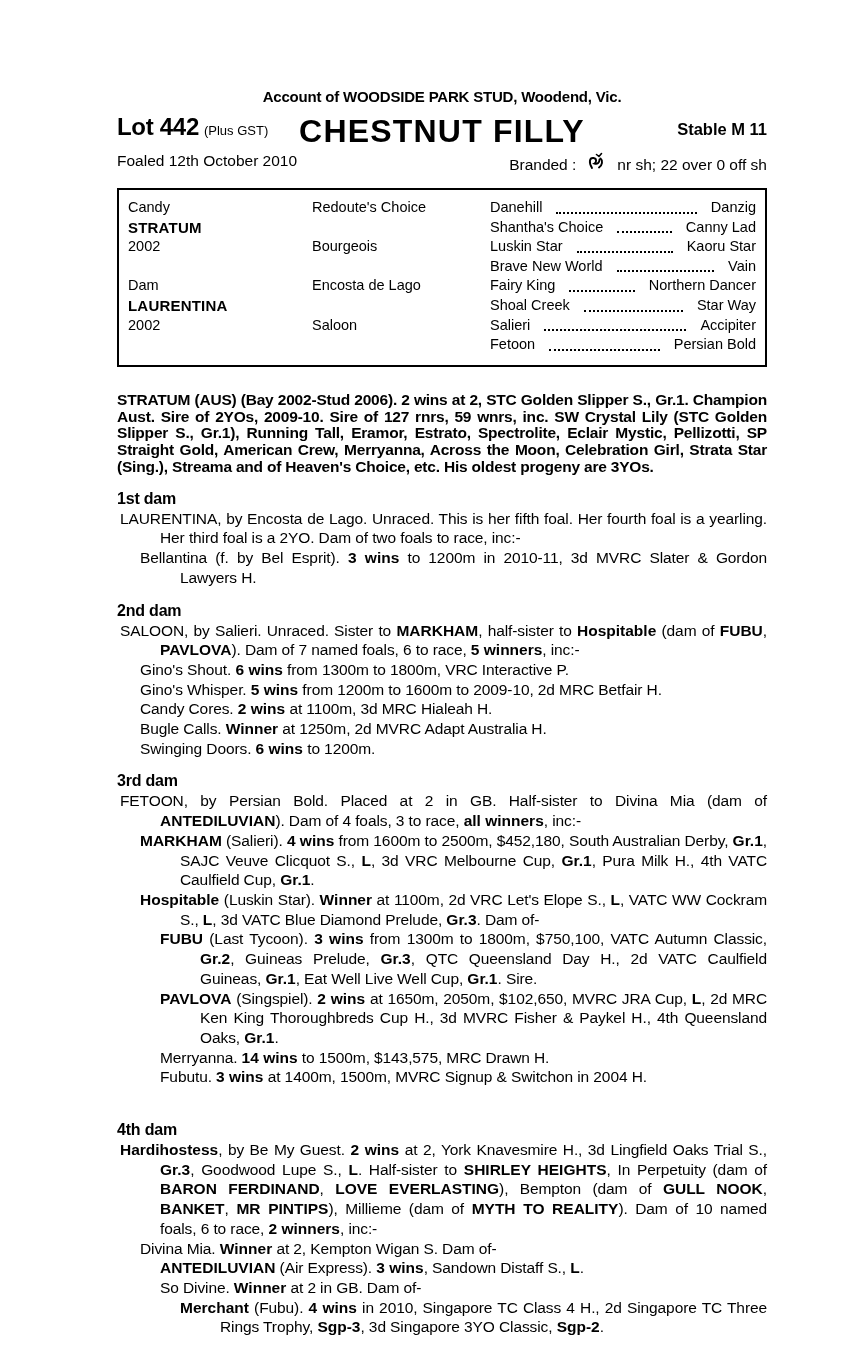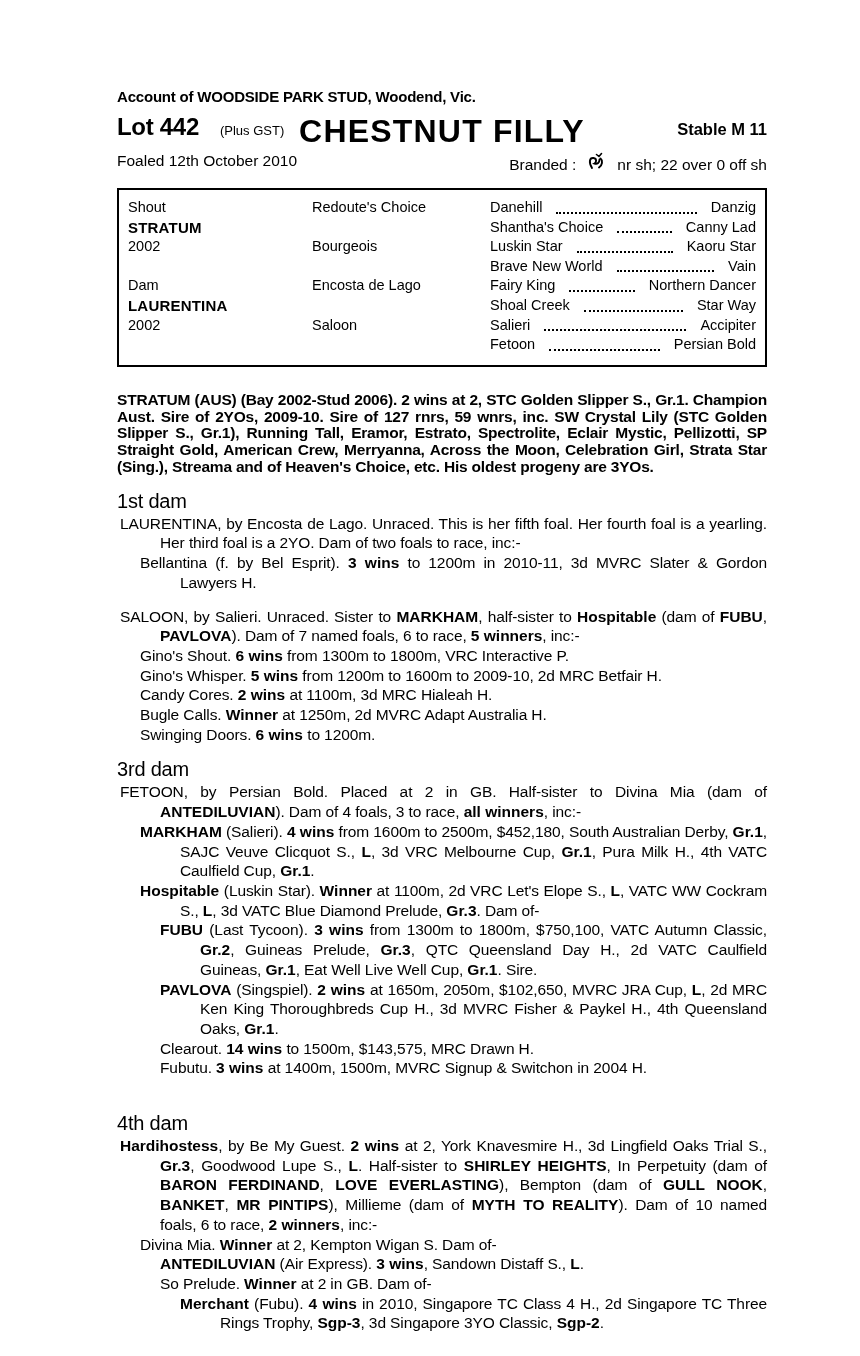--- a/index.html
+++ b/index.html
@@ -1,37 +1,37 @@
 <!DOCTYPE html>
 <html><head>
 <meta charset="utf-8">
 <style>
   html,body{margin:0;padding:0;background:#fff;}
   body{width:860px;height:1356px;color:#000;font-family:"Liberation Sans",sans-serif;-webkit-font-smoothing:antialiased;}
   .content{width:650px;margin-left:117px;padding-top:88px;}
-  .account{font-weight:bold;font-size:15px;letter-spacing:-0.2px;}
-  .lot-row{position:relative;display:flex;align-items:baseline;margin-top:8px;height:30px;gap:16px;}
+  .account{text-align:center;font-weight:bold;font-size:15px;letter-spacing:-0.2px;}
+  .lot-row{position:relative;display:flex;align-items:baseline;margin-top:8px;height:30px;}
   .lot-num{font-size:24px;font-weight:bold;letter-spacing:-0.3px;}
   .gst{font-size:13px;margin-left:5px;}
   .horse-title{position:absolute;left:50%;transform:translateX(-50%);font-size:32px;font-weight:bold;letter-spacing:1.2px;white-space:nowrap;}
   .stable{margin-left:auto;font-size:16.5px;font-weight:bold;}
   .foaled-row{display:flex;justify-content:space-between;margin-top:9px;font-size:15.5px;}
   .branded{display:flex;align-items:center;gap:8px;text-align:center;}
   .brand-svg{display:inline-block;margin:0 1px 6px 2px;}
   .ped-box{border:2px solid #000;margin-top:10px;padding:8px 9px 10px 9px;font-size:14.5px;}
   .ped-row{display:flex;line-height:19.6px;}
   .pc1{width:184px;flex:none;}
   .pc1.bold{font-weight:bold;font-size:15px;letter-spacing:0.2px;}
   .pc2{width:178px;flex:none;}
   .pc3{flex:1;display:flex;min-width:0;gap:12px;}
   .dots{flex:1 1 auto;min-width:8px;border-bottom:2px dotted #000;align-self:flex-end;margin:0 2px 4px 2px;}
   .sire-para{margin-top:25px;font-weight:bold;font-size:15.5px;line-height:16.8px;text-align:justify;letter-spacing:-0.2px;}
   .section{margin-top:14px;}
   .section.big-gap{margin-top:34px;}
-  .sec-heading{font-weight:normal;font-size:20px;margin-bottom:1px;letter-spacing:-0.2px;}
+  .sec-heading{font-weight:bold;font-size:16px;margin-bottom:1px;letter-spacing:-0.2px;}
   .para{font-size:15.5px;line-height:19.7px;text-align:justify;letter-spacing:-0.1px;}
   .para b{letter-spacing:0;}
   .lvl1{padding-left:43px;text-indent:-40px;}
   .lvl2{padding-left:63px;text-indent:-40px;}
   .lvl3{padding-left:83px;text-indent:-40px;}
   .lvl4{padding-left:103px;text-indent:-40px;}
 </style>
 </head>
 <body>
 
@@ -54,21 +54,21 @@
         <path d="M6 16 C2.5 10, 3.5 5.5, 7.5 6 C11 6.5, 10.5 10.5, 8.5 11.5 C11.5 12.5, 13.5 10.5, 13.5 7.5" fill="none" stroke="#000" stroke-width="1.9" stroke-linecap="round"></path>
         <path d="M14.5 6.5 C17 8.5, 16.5 13, 13 15.5" fill="none" stroke="#000" stroke-width="1.9" stroke-linecap="round"></path>
         <path d="M10.5 2.5 L13 4.5 L15.5 1.5" fill="none" stroke="#000" stroke-width="1.6" stroke-linecap="round"></path>
       </svg>
       <span>nr sh; 22 over 0 off sh</span>
     </span>
   </div>
 
   <div class="ped-box">
       <div class="ped-row">
-        <span class="pc1">Shout</span>
+        <span class="pc1">Candy</span>
         <span class="pc2">Redoute's Choice</span>
         <span class="pc3">
           <span>Danehill</span>
           <span class="dots"></span>
           <span>Danzig</span>
         </span>
       </div>
       <div class="ped-row">
         <span class="pc1 bold">STRATUM</span>
         <span class="pc2"></span>
@@ -136,40 +136,41 @@
 
   <div class="sire-para">STRATUM (AUS) (Bay 2002-Stud 2006). 2 wins at 2, STC Golden Slipper S., Gr.1. Champion Aust. Sire of 2YOs, 2009-10. Sire of 127 rnrs, 59 wnrs, inc. SW Crystal Lily (STC Golden Slipper S., Gr.1), Running Tall, Eramor, Estrato, Spectrolite, Eclair Mystic, Pellizotti, SP Straight Gold, American Crew, Merryanna, Across the Moon, Celebration Girl, Strata Star (Sing.), Streama and of Heaven's Choice, etc. His oldest progeny are 3YOs.</div>
 
   <div>
       <div class="section">
         <div class="sec-heading">1st dam</div>
         <div class="para lvl1"><span>LAURENTINA, by Encosta de Lago. Unraced. This is her fifth foal. Her fourth foal is a yearling. Her third foal is a 2YO. Dam of two foals to race, inc:-</span></div>
         <div class="para lvl2"><span>Bellantina (f. by Bel Esprit). </span><b>3 wins</b><span> to 1200m in 2010-11, 3d MVRC Slater &amp; Gordon Lawyers H.</span></div>
       </div>
       <div class="section">
+        <div class="sec-heading">2nd dam</div>
         <div class="para lvl1"><span>SALOON, by Salieri. Unraced. Sister to </span><b>MARKHAM</b><span>, half-sister to </span><b>Hospitable</b><span> (dam of </span><b>FUBU</b><span>, </span><b>PAVLOVA</b><span>). Dam of 7 named foals, 6 to race, </span><b>5 winners</b><span>, inc:-</span></div>
         <div class="para lvl2"><span>Gino's Shout. </span><b>6 wins</b><span> from 1300m to 1800m, VRC Interactive P.</span></div>
         <div class="para lvl2"><span>Gino's Whisper. </span><b>5 wins</b><span> from 1200m to 1600m to 2009-10, 2d MRC Betfair H.</span></div>
         <div class="para lvl2"><span>Candy Cores. </span><b>2 wins</b><span> at 1100m, 3d MRC Hialeah H.</span></div>
         <div class="para lvl2"><span>Bugle Calls. </span><b>Winner</b><span> at 1250m, 2d MVRC Adapt Australia H.</span></div>
         <div class="para lvl2"><span>Swinging Doors. </span><b>6 wins</b><span> to 1200m.</span></div>
       </div>
       <div class="section">
         <div class="sec-heading">3rd dam</div>
         <div class="para lvl1"><span>FETOON, by Persian Bold. Placed at 2 in GB. Half-sister to Divina Mia (dam of </span><b>ANTEDILUVIAN</b><span>). Dam of 4 foals, 3 to race, </span><b>all winners</b><span>, inc:-</span></div>
         <div class="para lvl2"><b>MARKHAM</b><span> (Salieri). </span><b>4 wins</b><span> from 1600m to 2500m, $452,180, South Australian Derby, </span><b>Gr.1</b><span>, SAJC Veuve Clicquot S., </span><b>L</b><span>, 3d VRC Melbourne Cup, </span><b>Gr.1</b><span>, Pura Milk H., 4th VATC Caulfield Cup, </span><b>Gr.1</b><span>.</span></div>
         <div class="para lvl2"><b>Hospitable</b><span> (Luskin Star). </span><b>Winner</b><span> at 1100m, 2d VRC Let's Elope S., </span><b>L</b><span>, VATC WW Cockram S., </span><b>L</b><span>, 3d VATC Blue Diamond Prelude, </span><b>Gr.3</b><span>. Dam of-</span></div>
         <div class="para lvl3"><b>FUBU</b><span> (Last Tycoon). </span><b>3 wins</b><span> from 1300m to 1800m, $750,100, VATC Autumn Classic, </span><b>Gr.2</b><span>, Guineas Prelude, </span><b>Gr.3</b><span>, QTC Queensland Day H., 2d VATC Caulfield Guineas, </span><b>Gr.1</b><span>, Eat Well Live Well Cup, </span><b>Gr.1</b><span>. Sire.</span></div>
         <div class="para lvl3"><b>PAVLOVA</b><span> (Singspiel). </span><b>2 wins</b><span> at 1650m, 2050m, $102,650, MVRC JRA Cup, </span><b>L</b><span>, 2d MRC Ken King Thoroughbreds Cup H., 3d MVRC Fisher &amp; Paykel H., 4th Queensland Oaks, </span><b>Gr.1</b><span>.</span></div>
-        <div class="para lvl3"><span>Clearout. </span><b>14 wins</b><span> to 1500m, $143,575, MRC Drawn H.</span></div>
+        <div class="para lvl3"><span>Merryanna. </span><b>14 wins</b><span> to 1500m, $143,575, MRC Drawn H.</span></div>
         <div class="para lvl3"><span>Fubutu. </span><b>3 wins</b><span> at 1400m, 1500m, MVRC Signup &amp; Switchon in 2004 H.</span></div>
       </div>
       <div class="section big-gap">
         <div class="sec-heading">4th dam</div>
         <div class="para lvl1"><b>Hardihostess</b><span>, by Be My Guest. </span><b>2 wins</b><span> at 2, York Knavesmire H., 3d Lingfield Oaks Trial S., </span><b>Gr.3</b><span>, Goodwood Lupe S., </span><b>L</b><span>. Half-sister to </span><b>SHIRLEY HEIGHTS</b><span>, In Perpetuity (dam of </span><b>BARON FERDINAND</b><span>, </span><b>LOVE EVERLASTING</b><span>), Bempton (dam of </span><b>GULL NOOK</b><span>, </span><b>BANKET</b><span>, </span><b>MR PINTIPS</b><span>), Millieme (dam of </span><b>MYTH TO REALITY</b><span>). Dam of 10 named foals, 6 to race, </span><b>2 winners</b><span>, inc:-</span></div>
         <div class="para lvl2"><span>Divina Mia. </span><b>Winner</b><span> at 2, Kempton Wigan S. Dam of-</span></div>
         <div class="para lvl3"><b>ANTEDILUVIAN</b><span> (Air Express). </span><b>3 wins</b><span>, Sandown Distaff S., </span><b>L</b><span>.</span></div>
-        <div class="para lvl3"><span>So Prelude. </span><b>Winner</b><span> at 2 in GB. Dam of-</span></div>
+        <div class="para lvl3"><span>So Divine. </span><b>Winner</b><span> at 2 in GB. Dam of-</span></div>
         <div class="para lvl4"><b>Merchant</b><span> (Fubu). </span><b>4 wins</b><span> in 2010, Singapore TC Class 4 H., 2d Singapore TC Three Rings Trophy, </span><b>Sgp-3</b><span>, 3d Singapore 3YO Classic, </span><b>Sgp-2</b><span>.</span></div>
       </div>
     </div>
 
 </div>
 
 </body></html>

